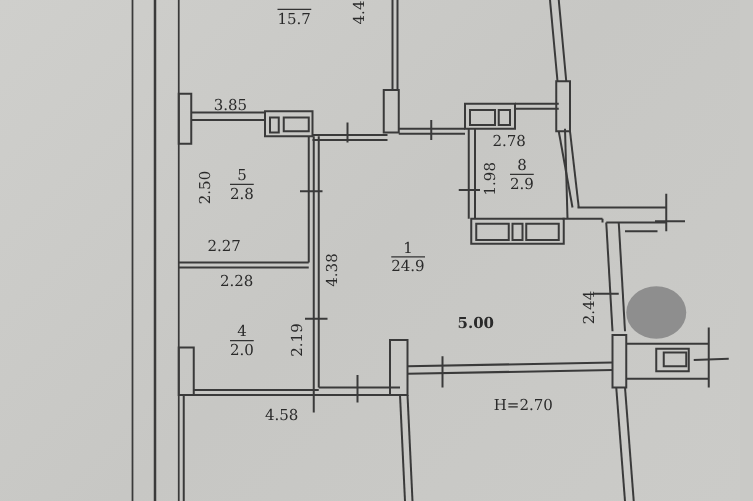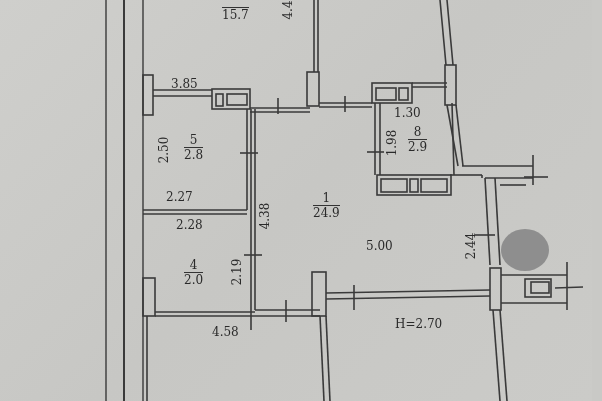--- a/index.html
+++ b/index.html
@@ -138,23 +138,23 @@
   <div class="frac" style="left:184px; top:259px;">
     <span class="num">4</span>
     <span class="den">2.0</span>
   </div>
   <div class="lbl rot" style="left:224px; top:266px;">2.19</div>
 
   <div class="frac" style="left:313px; top:192px;">
     <span class="num">1</span>
     <span class="den">24.9</span>
   </div>
-  <div class="lbl" style="left:366px; top:240px;">5.00</div>
+  <div class="lbl" style="left:366px; top:252px;font-weight:bold;">5.00</div>
 
-  <div class="lbl" style="left:394px; top:107px;">1.30</div>
+  <div class="lbl" style="left:394px; top:107px;">2.78</div>
   <div class="lbl rot" style="left:379px; top:137px;">1.98</div>
   <div class="frac" style="left:408px; top:126px;">
     <span class="num">8</span>
     <span class="den">2.9</span>
   </div>
 
   <div class="lbl rot" style="left:458px; top:240px;">2.44</div>
 
   <div class="lbl" style="left:395px; top:318px;text-align:right;">H=2.70</div>
 

